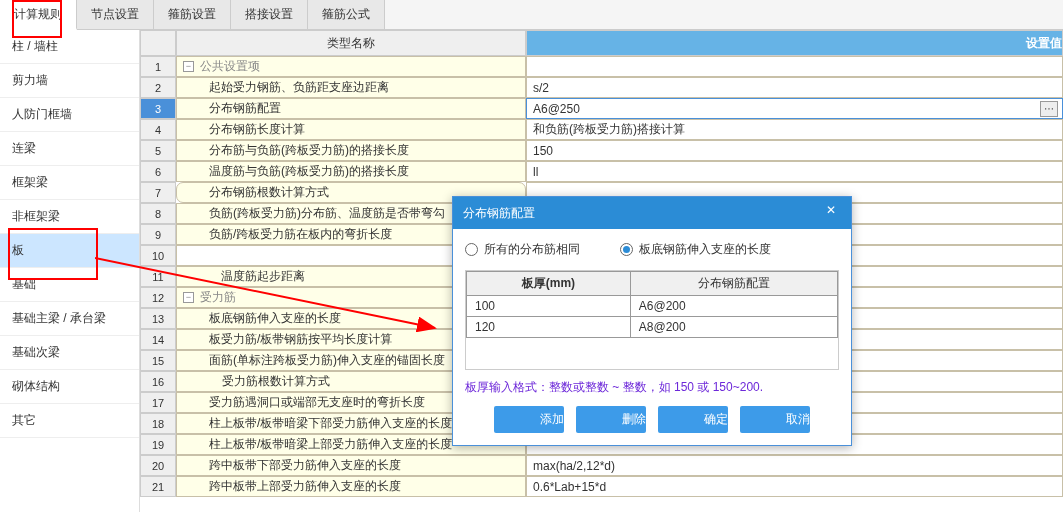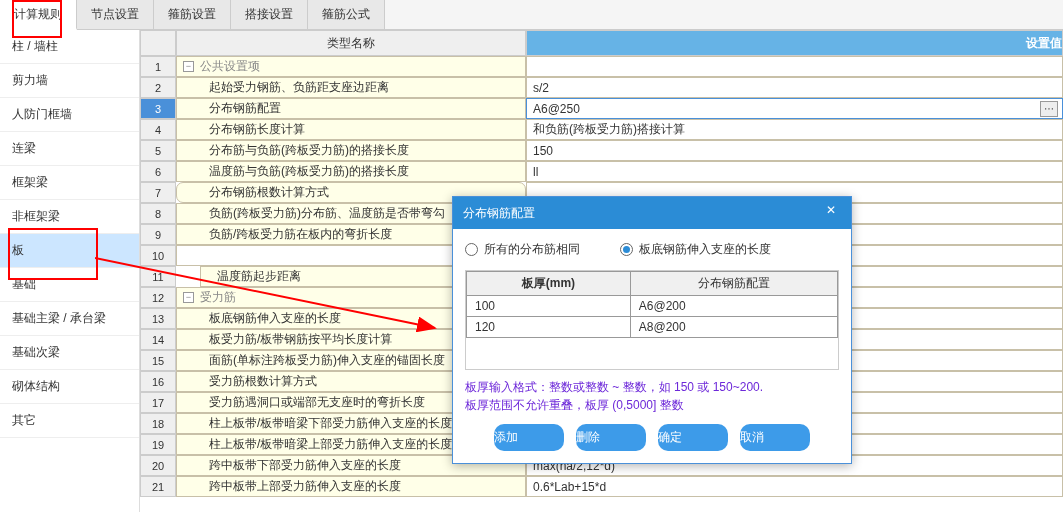--- a/index.html
+++ b/index.html
@@ -38,21 +38,21 @@
   .radio { display: flex; align-items: center; gap: 6px; cursor: pointer; }
   .radio .dot { width: 13px; height: 13px; border: 1px solid #666; border-radius: 50%; display: inline-flex; align-items: center; justify-content: center; }
   .radio.checked .dot::after { content: ""; width: 7px; height: 7px; background: #2b8cd6; border-radius: 50%; }
   .inner-table { width: 100%; border-collapse: collapse; border: 1px solid #999; }
   .inner-table th, .inner-table td { border: 1px solid #999; padding: 3px 8px; font-weight: normal; text-align: left; }
   .inner-table th { background: #f0f0f0; text-align: center; }
   .inner-table th.b { font-weight: bold; }
   .itwrap { border: 1px solid #ccc; padding: 0; height: 100px; overflow: auto; margin-bottom: 8px; }
   .hint { color: #6d28d9; line-height: 1.5; margin-bottom: 10px; }
   .dlg-btns { display: flex; gap: 12px; justify-content: center; }
-  .btn { background: #3d9be9; color: #fff; padding: 5px 0; width: 70px; text-align: left; border-radius: 10px; cursor: pointer; }
+  .btn { background: #3d9be9; color: #fff; padding: 5px 0; width: 70px; text-align: right; border-radius: 2px; cursor: pointer; }
 </style>
 </head>
 <body>
 
 <div class="tabs" id="tabs">
     <div class="tab active">计算规则</div>
     <div class="tab">节点设置</div>
     <div class="tab">箍筋设置</div>
     <div class="tab">搭接设置</div>
     <div class="tab">箍筋公式</div>
@@ -149,21 +149,21 @@
           </div>
         </div>
         <div class="row">
           <div class="rn">10</div>
           <div class="valc">
             <span></span>
           </div>
         </div>
         <div class="row">
           <div class="rn">11</div>
-          <div class="namec" style="padding-left: 16px; margin-left: 24px;">温度筋起步距离</div>
+          <div class="namec" style="padding-left: 44px;">温度筋起步距离</div>
           <div class="valc">
             <span></span>
           </div>
         </div>
         <div class="row group">
           <div class="rn">12</div>
           <div class="namec">
             <span class="treeexp">−</span>
             <span>受力筋</span>
           </div>
@@ -187,21 +187,21 @@
         </div>
         <div class="row">
           <div class="rn">15</div>
           <div class="namec" style="padding-left: 32px;">面筋(单标注跨板受力筋)伸入支座的锚固长度</div>
           <div class="valc">
             <span></span>
           </div>
         </div>
         <div class="row">
           <div class="rn">16</div>
-          <div class="namec" style="padding-left: 32px;">受力筋根数计算方式</div>
+          <div class="namec" style="padding-left: 45px;">受力筋根数计算方式</div>
           <div class="valc">
             <span></span>
           </div>
         </div>
         <div class="row">
           <div class="rn">17</div>
           <div class="namec" style="padding-left: 32px;">受力筋遇洞口或端部无支座时的弯折长度</div>
           <div class="valc">
             <span></span>
           </div>
@@ -279,21 +279,20 @@
             </tr>
             <tr>
               <td>120</td>
               <td>A8@200</td>
             </tr>
           </tbody>
       </table>
     </div>
     <div class="hint">
       <div>板厚输入格式：整数或整数 ~ 整数，如 150 或 150~200.</div>
-      <div>板厚范围不允许重叠，板厚 (0,5000] 整数</div>
     </div>
     <div class="dlg-btns" id="dbtns">
         <div class="btn">添加</div>
         <div class="btn">删除</div>
         <div class="btn">确定</div>
         <div class="btn">取消</div>
       </div>
   </div>
 </div>
 

